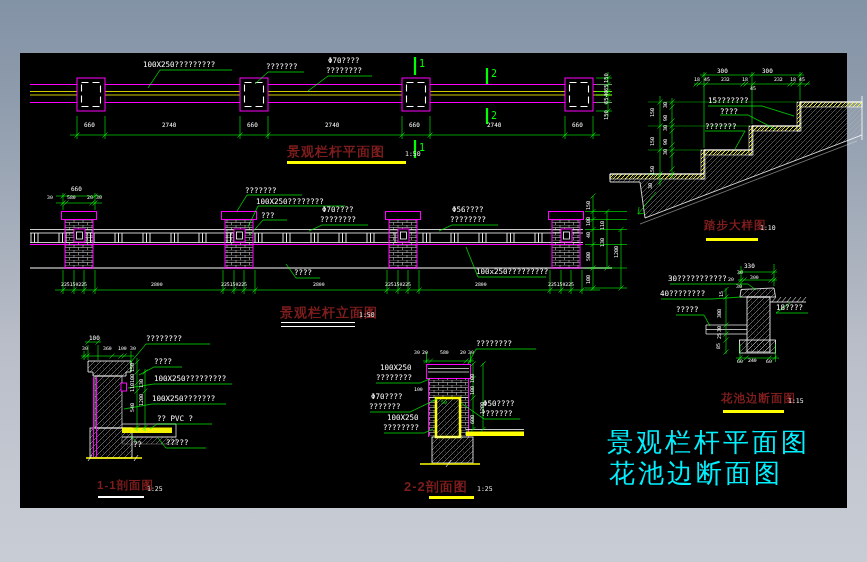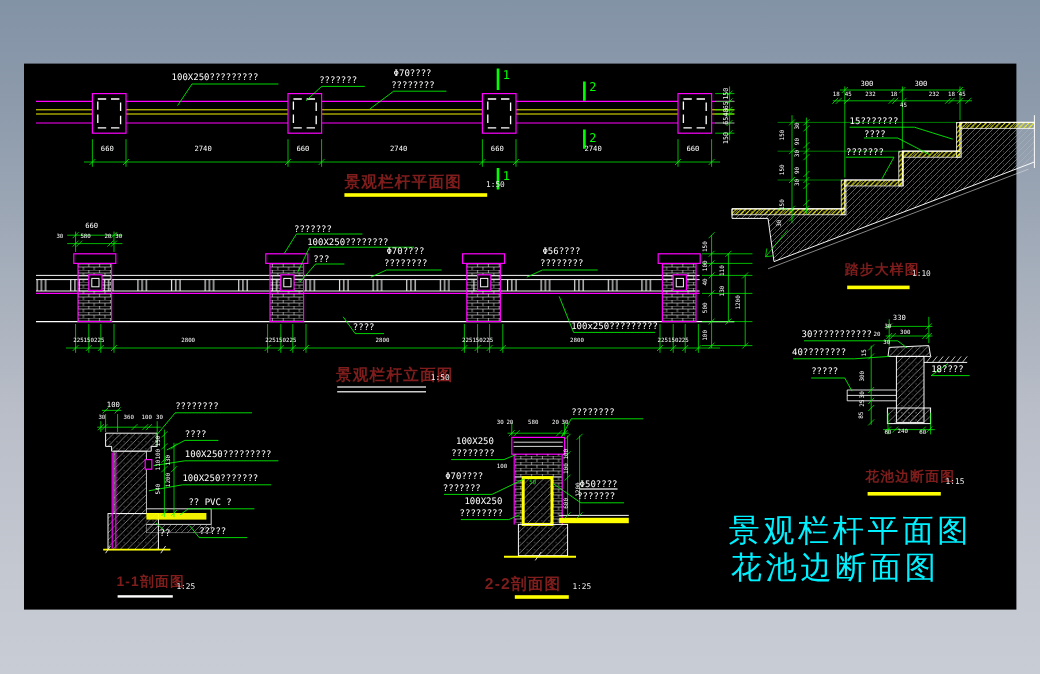--- a/index.html
+++ b/index.html
@@ -313,21 +313,21 @@
     <span class="t" style="left: 468px; top: 351px; font-size: 4.8px; color: rgb(255, 255, 255);">30</span>
     <span class="t" style="left: 476px; top: 340px; font-size: 7.5px; color: rgb(255, 255, 255);">????????</span>
     <span class="t" style="left: 380px; top: 364px; font-size: 7.5px; color: rgb(255, 255, 255);">100X250</span>
     <span class="t" style="left: 376px; top: 374px; font-size: 7.5px; color: rgb(255, 255, 255);">????????</span>
     <span class="t" style="left: 414px; top: 388px; font-size: 4.8px; color: rgb(255, 255, 255);">100</span>
     <span class="t" style="left: 371px; top: 393px; font-size: 7.5px; color: rgb(255, 255, 255);">Φ70????</span>
     <span class="t" style="left: 369px; top: 403px; font-size: 7.5px; color: rgb(255, 255, 255);">???????</span>
     <span class="t" style="left: 441px; top: 401px; font-size: 4.8px; color: rgb(0, 255, 0);">50</span>
     <span class="t" style="left: 387px; top: 414px; font-size: 7.5px; color: rgb(255, 255, 255);">100X250</span>
     <span class="t" style="left: 383px; top: 424px; font-size: 7.5px; color: rgb(255, 255, 255);">????????</span>
-    <span class="t" style="left: 483px; top: 400px; font-size: 7.5px; color: rgb(255, 255, 255); text-decoration: underline;">Φ50????</span>
+    <span class="t" style="left: 483px; top: 400px; font-size: 7.5px; color: rgb(255, 255, 255);">Φ50????</span>
     <span class="t" style="left: 481px; top: 410px; font-size: 7.5px; color: rgb(255, 255, 255);">???????</span>
     <span class="t rot" style="left: 470px; top: 383px; font-size: 5px; color: rgb(255, 255, 255);">100</span>
     <span class="t rot" style="left: 470px; top: 395px; font-size: 5px; color: rgb(255, 255, 255);">100</span>
     <span class="t rot" style="left: 470px; top: 424px; font-size: 5px; color: rgb(255, 255, 255);">600</span>
     <span class="t rot" style="left: 480px; top: 414px; font-size: 5px; color: rgb(255, 255, 255);">1200</span>
     <span class="t" style="left: 717px; top: 68px; font-size: 6px; color: rgb(255, 255, 255);">300</span>
     <span class="t" style="left: 762px; top: 68px; font-size: 6px; color: rgb(255, 255, 255);">300</span>
     <span class="t" style="left: 694px; top: 78px; font-size: 4.8px; color: rgb(255, 255, 255);">18</span>
     <span class="t" style="left: 704px; top: 78px; font-size: 4.8px; color: rgb(255, 255, 255);">45</span>
     <span class="t" style="left: 721px; top: 78px; font-size: 4.8px; color: rgb(255, 255, 255);">232</span>

